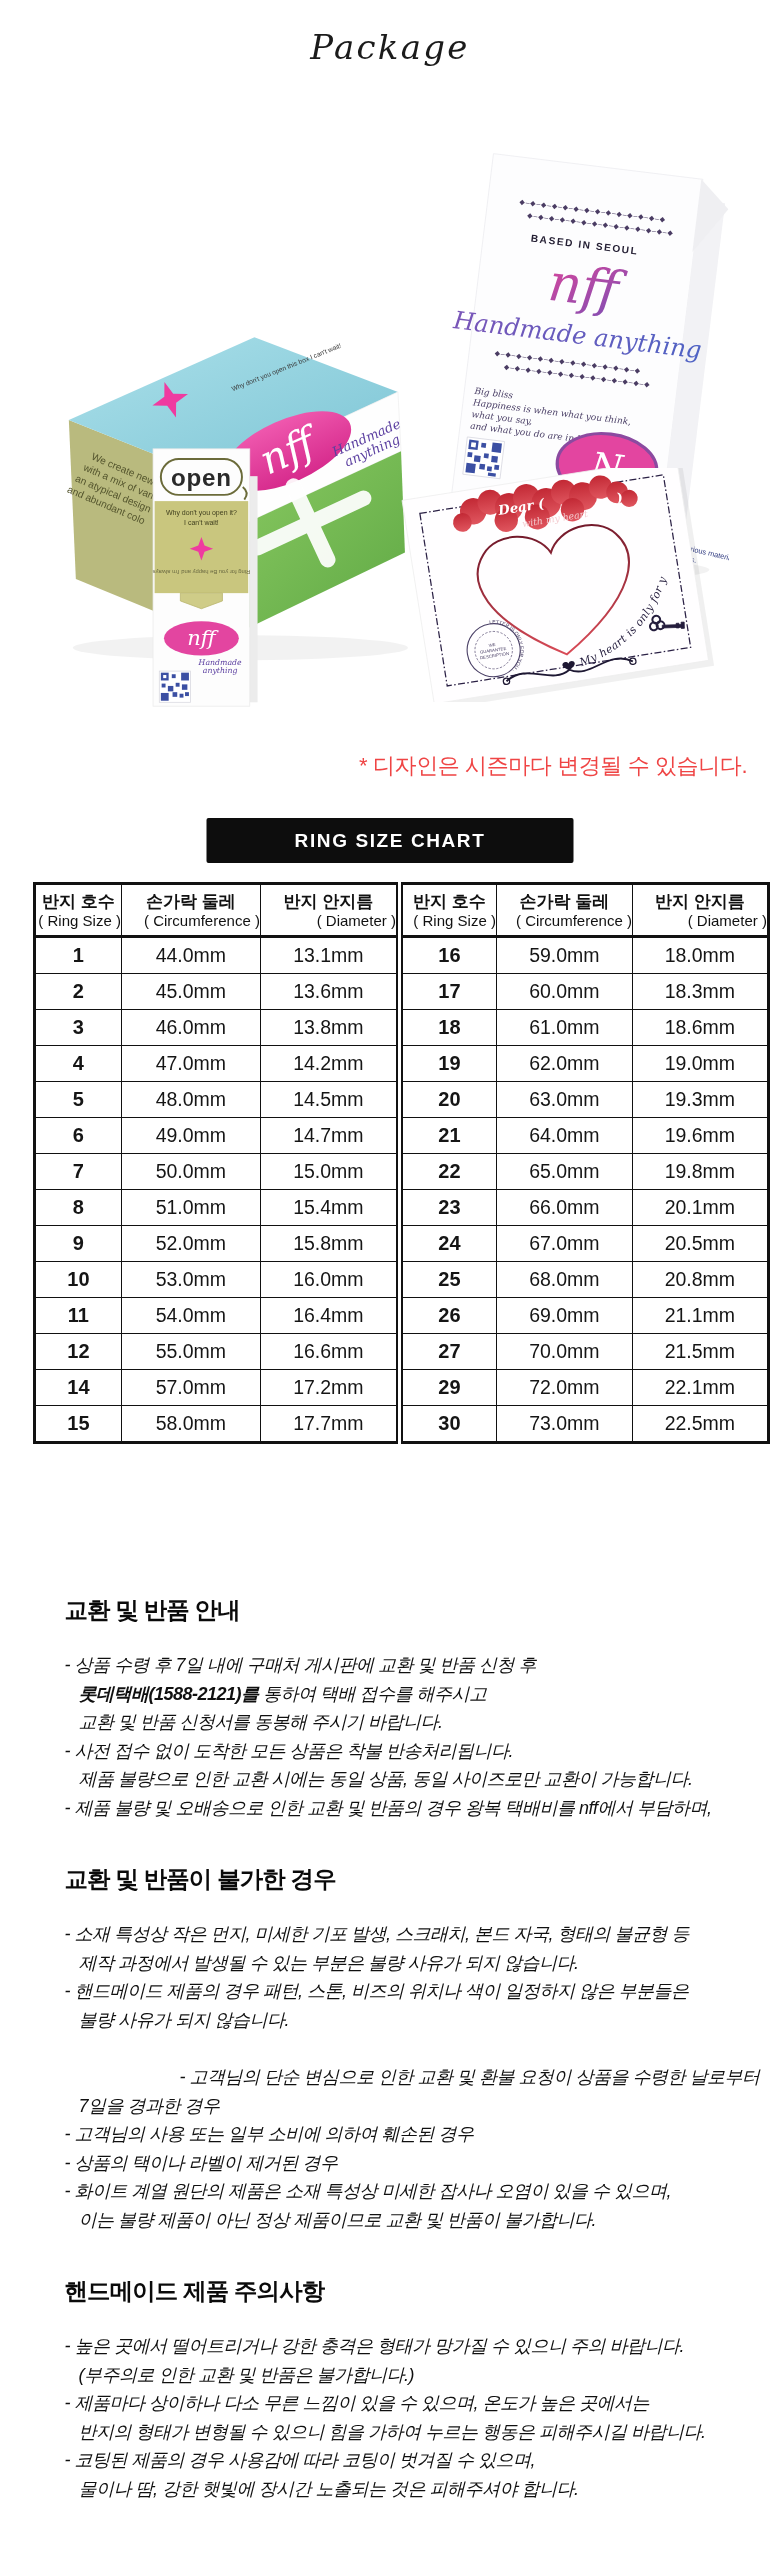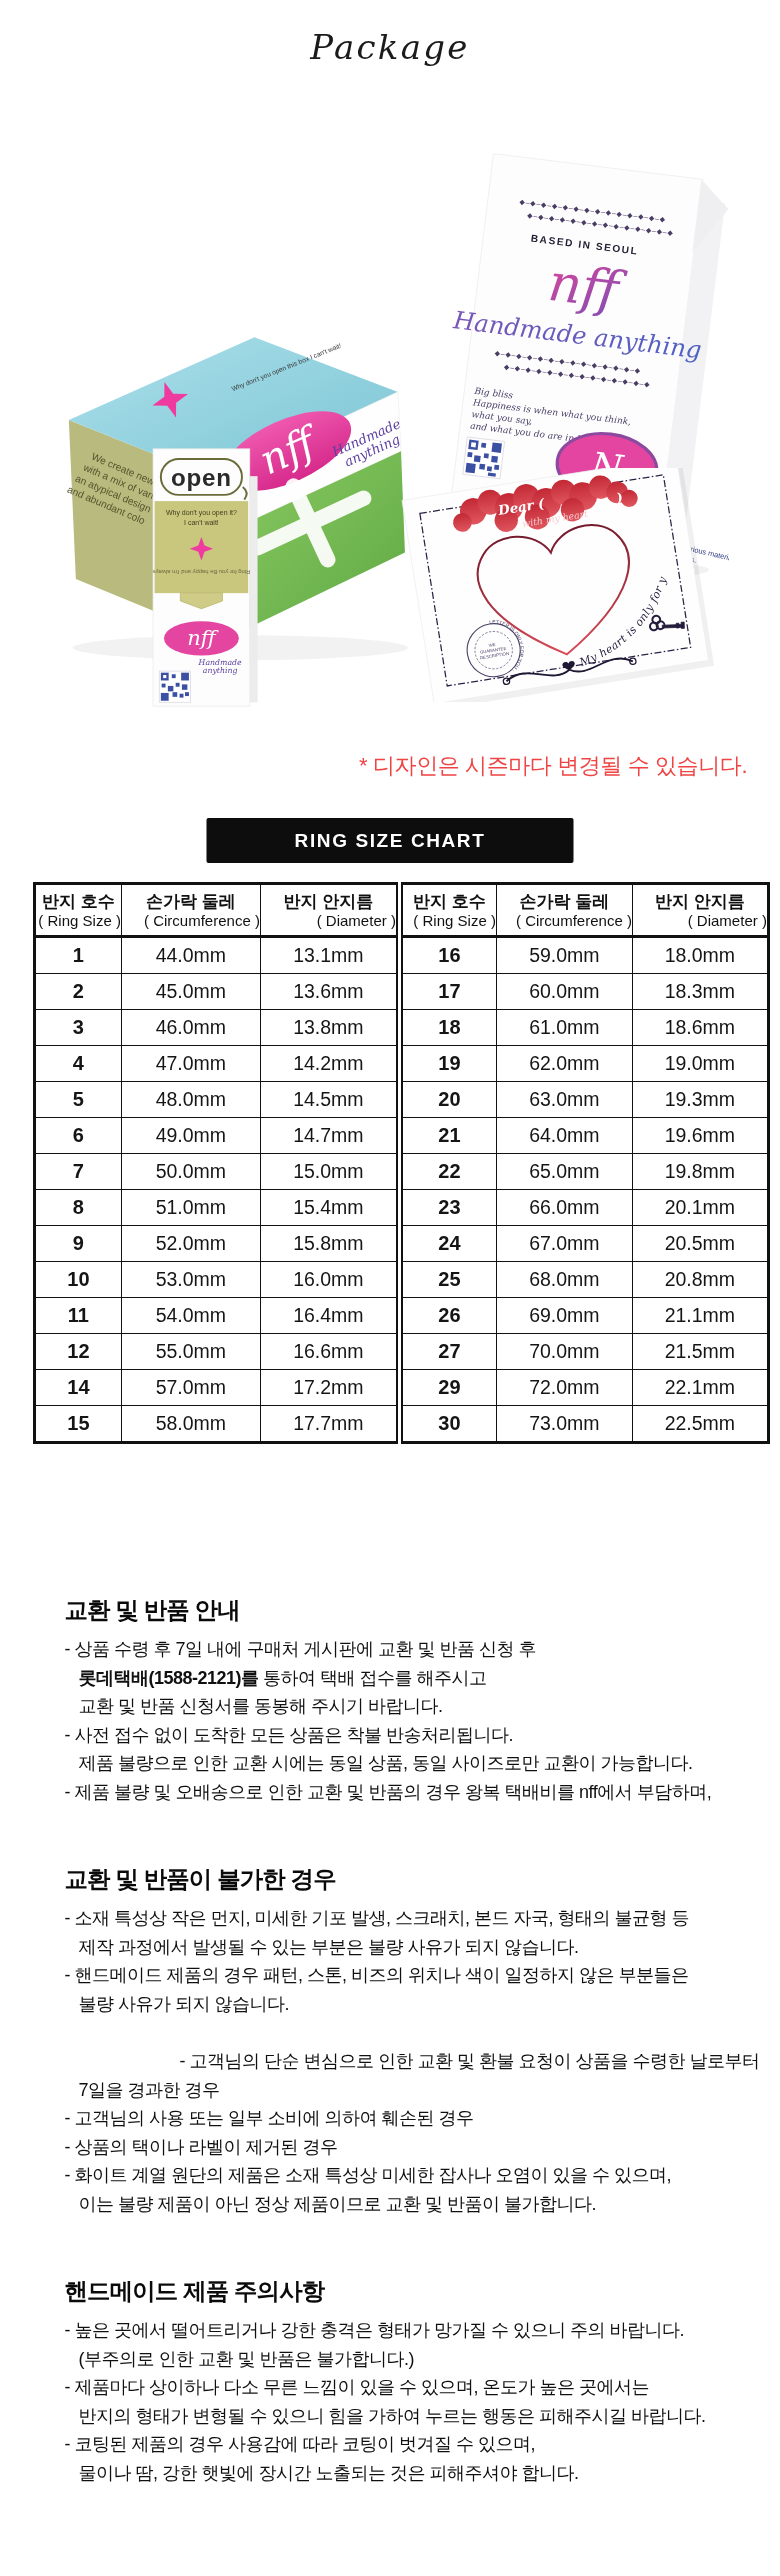--- a/index.html
+++ b/index.html
@@ -28,21 +28,21 @@
   .size-table td{border:1.6px solid #111;height:35px;padding:0;font-size:19.5px;color:#151515;}
   .size-table td.size{font-weight:700;font-size:20px;}
   .size-table .mid{border-left:7px double #111;}
   .th-ko{font-size:17px;font-weight:700;line-height:21px;}
   .th-en{font-size:15px;font-weight:400;line-height:18px;text-align:right;}
 
   
   .policy-sec{position:absolute;left:55px;width:695px;}
   .sec0{top:1594px;} .sec1{top:1863px;} .sec2{top:2275px;}
   .sec-heading{font-size:23.4px;font-weight:800;letter-spacing:-0.8px;color:#0a0a0a;}
-  .sec-lines{margin-top:9px;}
+  .sec-lines{margin-top:25px;font-style:italic;}
   .sec-line{font-size:18px;line-height:28.5px;letter-spacing:-0.5px;color:#101010;white-space:nowrap;}
   .sec-line.ind{padding-left:14px;}
   .sec-line.gap{margin-top:29px;text-align:right;}
   .sec-line .bold{font-weight:700;}
 
   
   svg text{font-family:"Liberation Sans","DejaVu Sans",sans-serif;}
   .script{font-family:"DejaVu Serif",serif;font-style:italic;}
 </style>
 </head>

